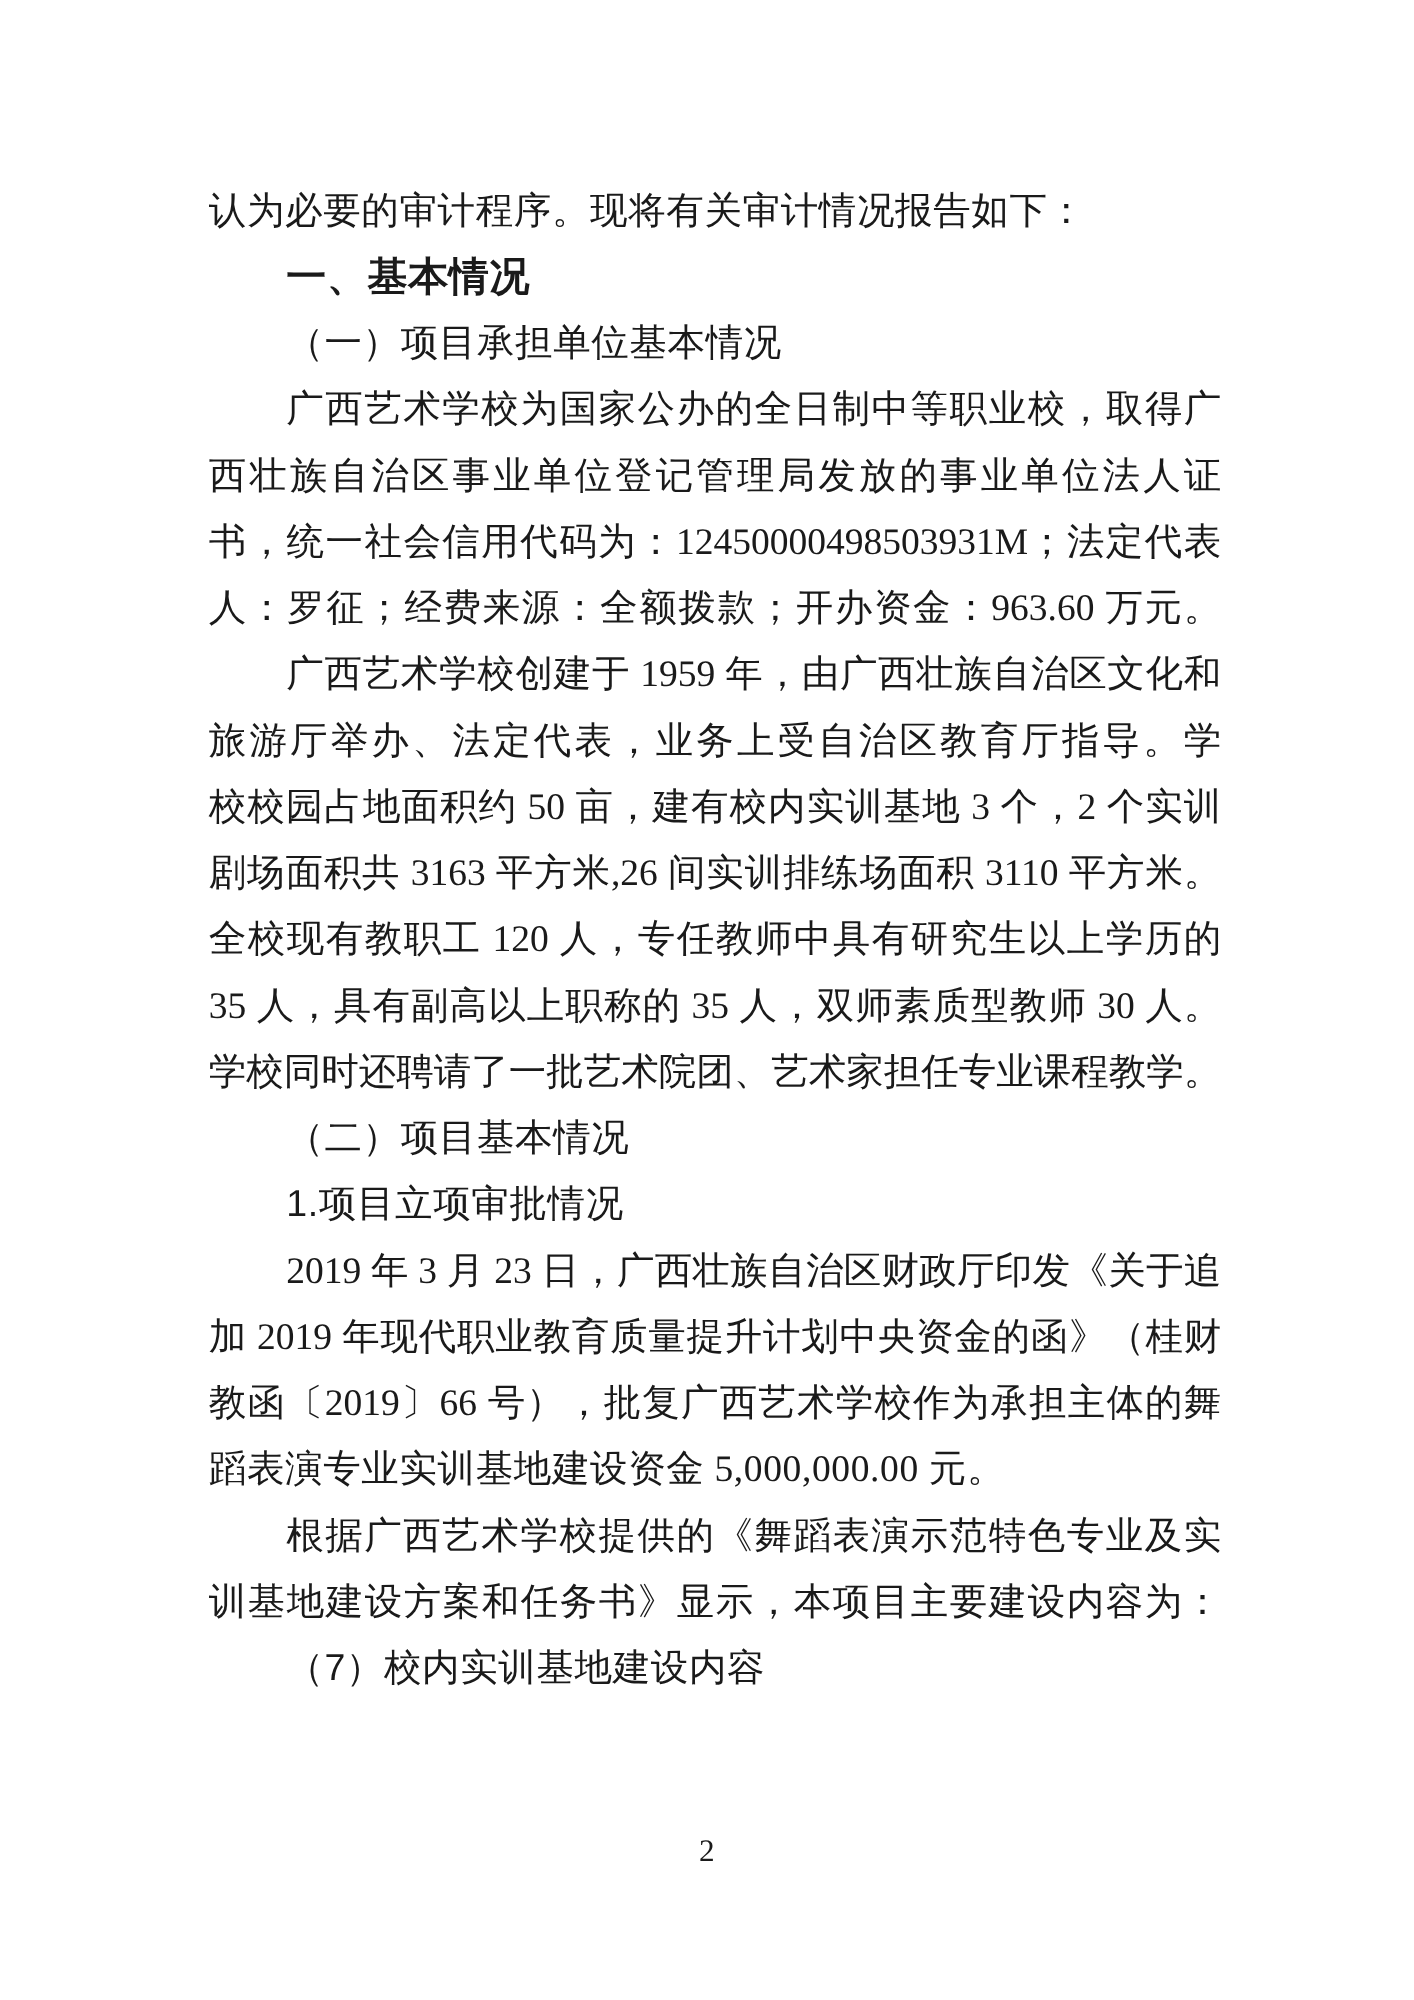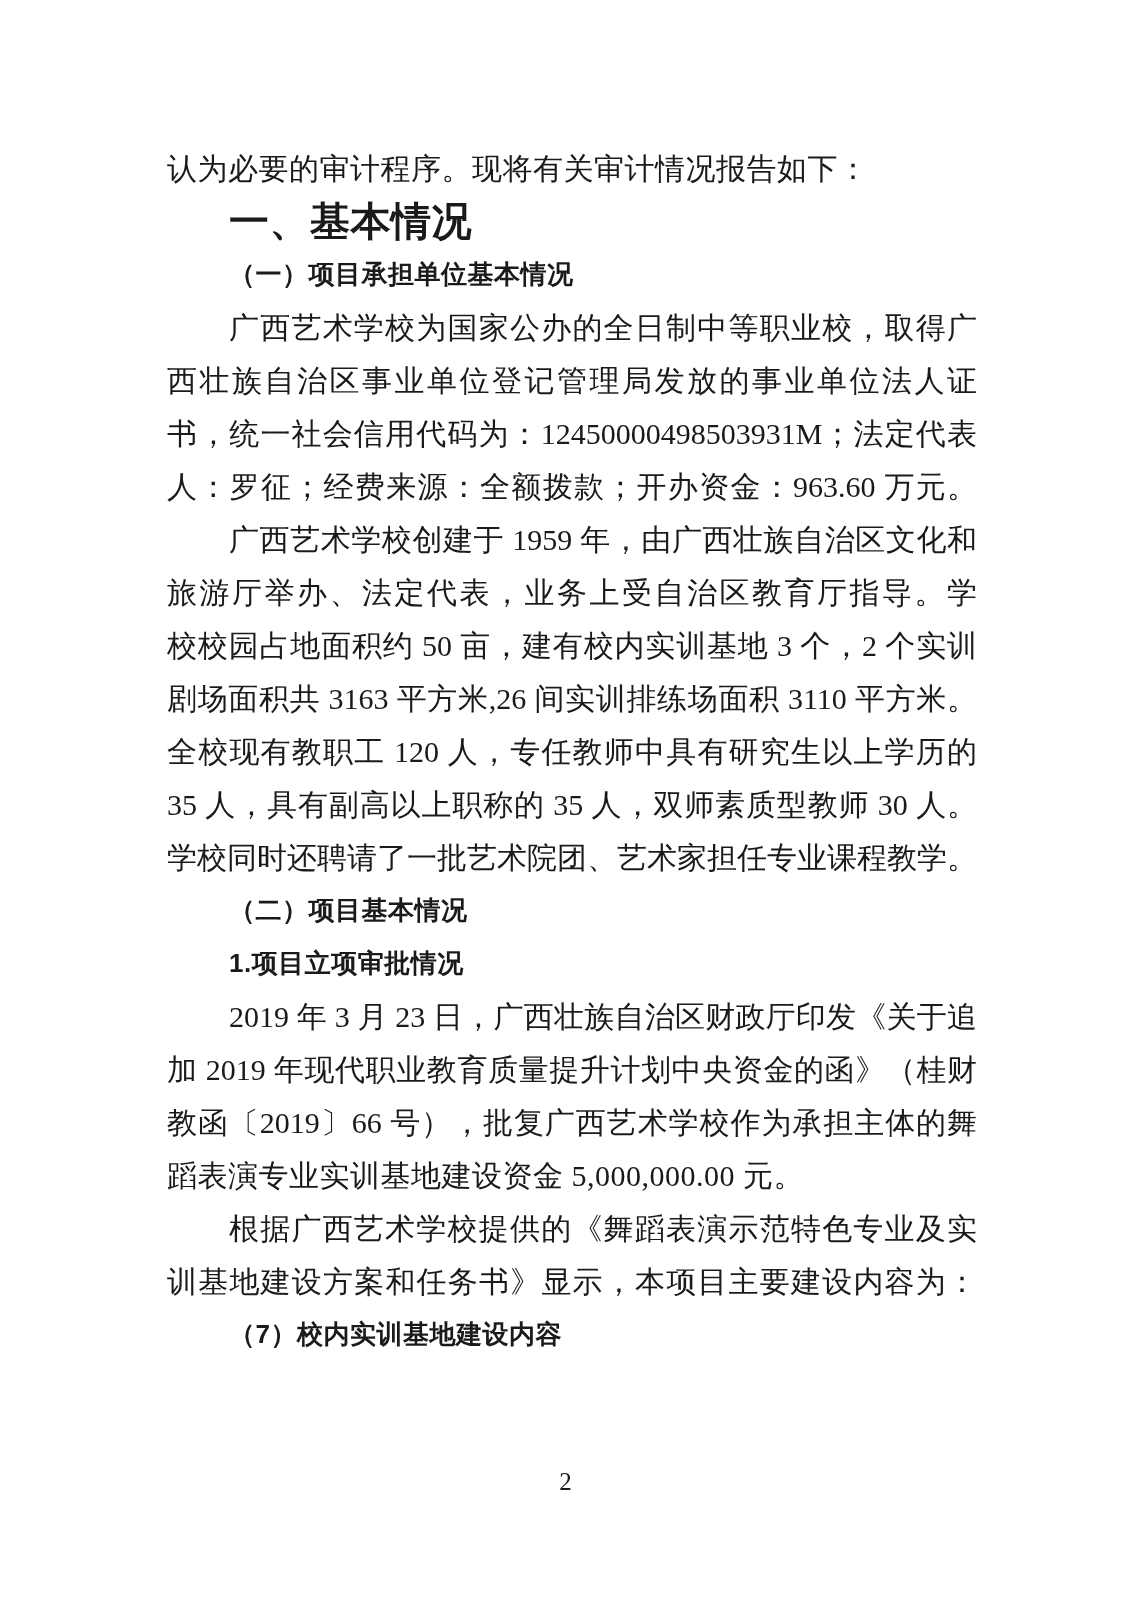--- a/index.html
+++ b/index.html
@@ -35,26 +35,26 @@
   }
   .line.justify {
     text-align: justify;
     text-align-last: justify;
     text-justify: inter-character;
     letter-spacing: 0;
   }
   .line.h1 {
     font-family: "Liberation Sans", sans-serif;
     font-weight: bold;
-    font-size: 40px;
+    font-size: 32px;
   }
   .line.h2 {
     font-family: "Liberation Sans", sans-serif;
-    font-weight: bold;
-    font-size: 26px;
+    font-weight: normal;
+    font-size: 30px;
   }
   .page-number {
     position: absolute;
     left: 0;
     right: 0;
     top: 1468px;
     text-align: center;
     font-size: 25px;
     font-family: "Liberation Serif", serif;
     color: #1a1a1a;

